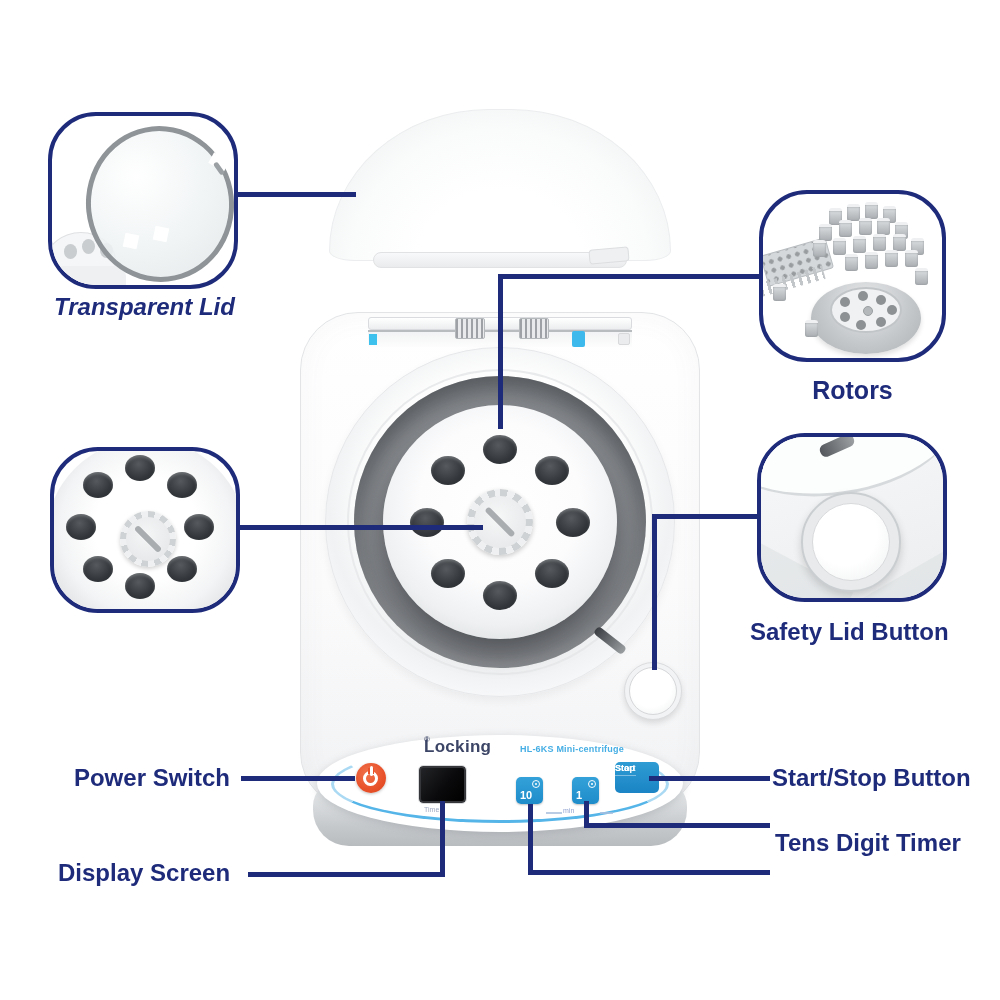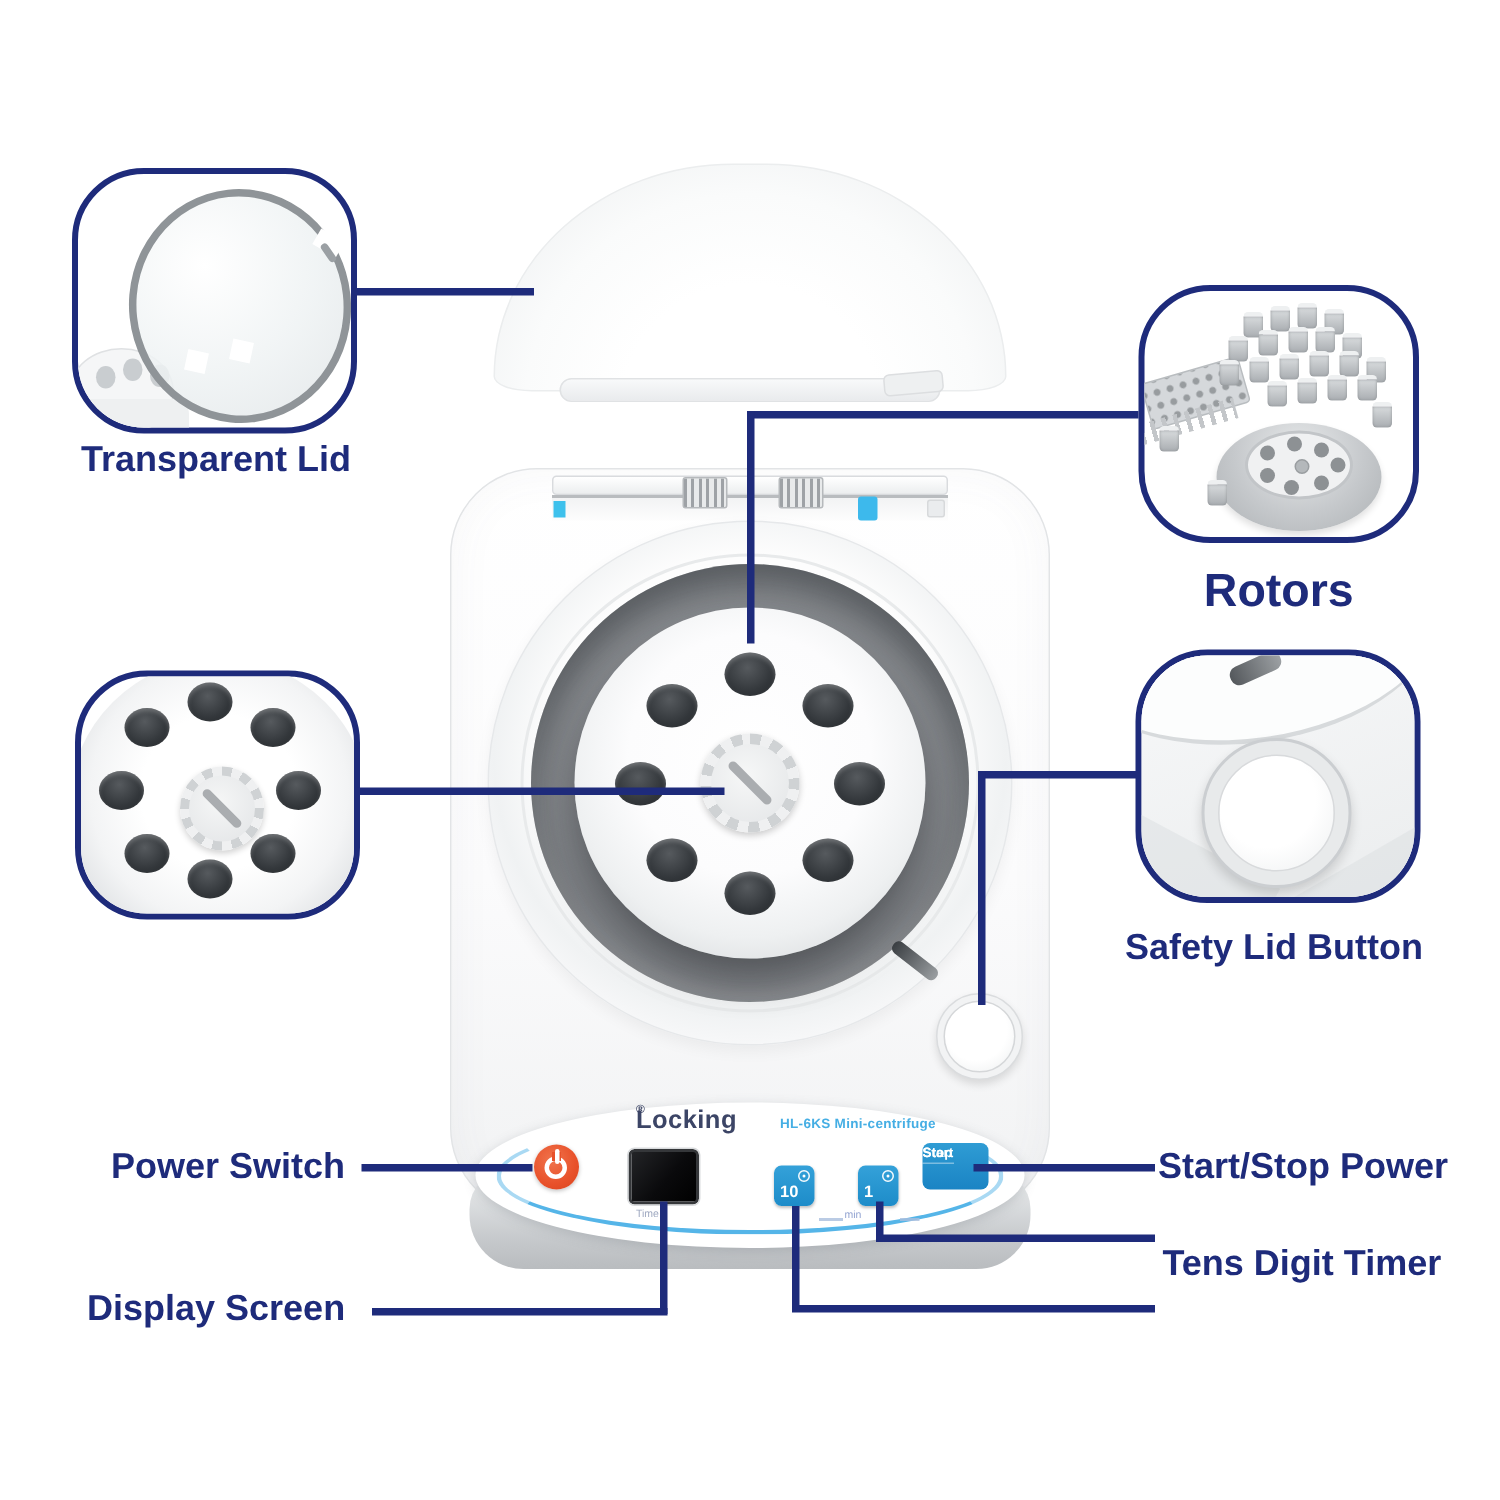--- a/index.html
+++ b/index.html
@@ -2,22 +2,22 @@
 <html><head>
 <meta charset="utf-8">
 <style>
   html,body{margin:0;padding:0;background:#fff;}
   #canvas{position:relative;width:1000px;height:1000px;background:#ffffff;overflow:hidden;
           font-family:"Liberation Sans",sans-serif;}
   #canvas *{position:absolute;box-sizing:border-box;}
 
   
   .lbl{color:#1e2b7b;font-weight:bold;font-size:24px;white-space:nowrap;line-height:1.1;}
-  .lbl-lid{left:54px;top:294px;}
-  .lbl-rotors{left:759px;top:377px;width:187px;text-align:center;font-size:31px;}
+  .lbl-lid{left:54px;top:294px;font-style:italic;}
+  .lbl-rotors{left:759px;top:377px;width:187px;text-align:center;font-size:25px;}
   .lbl-knob{left:27px;top:627px;}
   .lbl-safety{left:750px;top:619px;}
   .lbl-power{left:58px;top:765px;width:172px;text-align:right;}
   .lbl-display{left:58px;top:860px;width:172px;text-align:right;}
   .lbl-ss{left:772px;top:765px;}
   .lbl-units{left:775px;top:812px;}
   .lbl-tens{left:775px;top:830px;}
 
   
   .ln{background:#1e2b7b;z-index:8;}
@@ -343,16 +343,16 @@
   <div class="ln ln-tens-v"></div>
   <div class="ln ln-tens-h"></div>
   <div class="ln ln-disp-v"></div>
   <div class="ln ln-disp-h"></div>
 
   <div class="lbl lbl-lid">Transparent Lid</div>
   <div class="lbl lbl-rotors">Rotors</div>
   <div class="lbl lbl-safety">Safety Lid Button</div>
   <div class="lbl lbl-power">Power Switch</div>
   <div class="lbl lbl-display">Display Screen</div>
-  <div class="lbl lbl-ss">Start/Stop Power</div>
+  <div class="lbl lbl-ss">Start/Stop Button</div>
   <div class="lbl lbl-tens">Tens Digit Timer</div>
 
 </div>
 
 </body></html>

